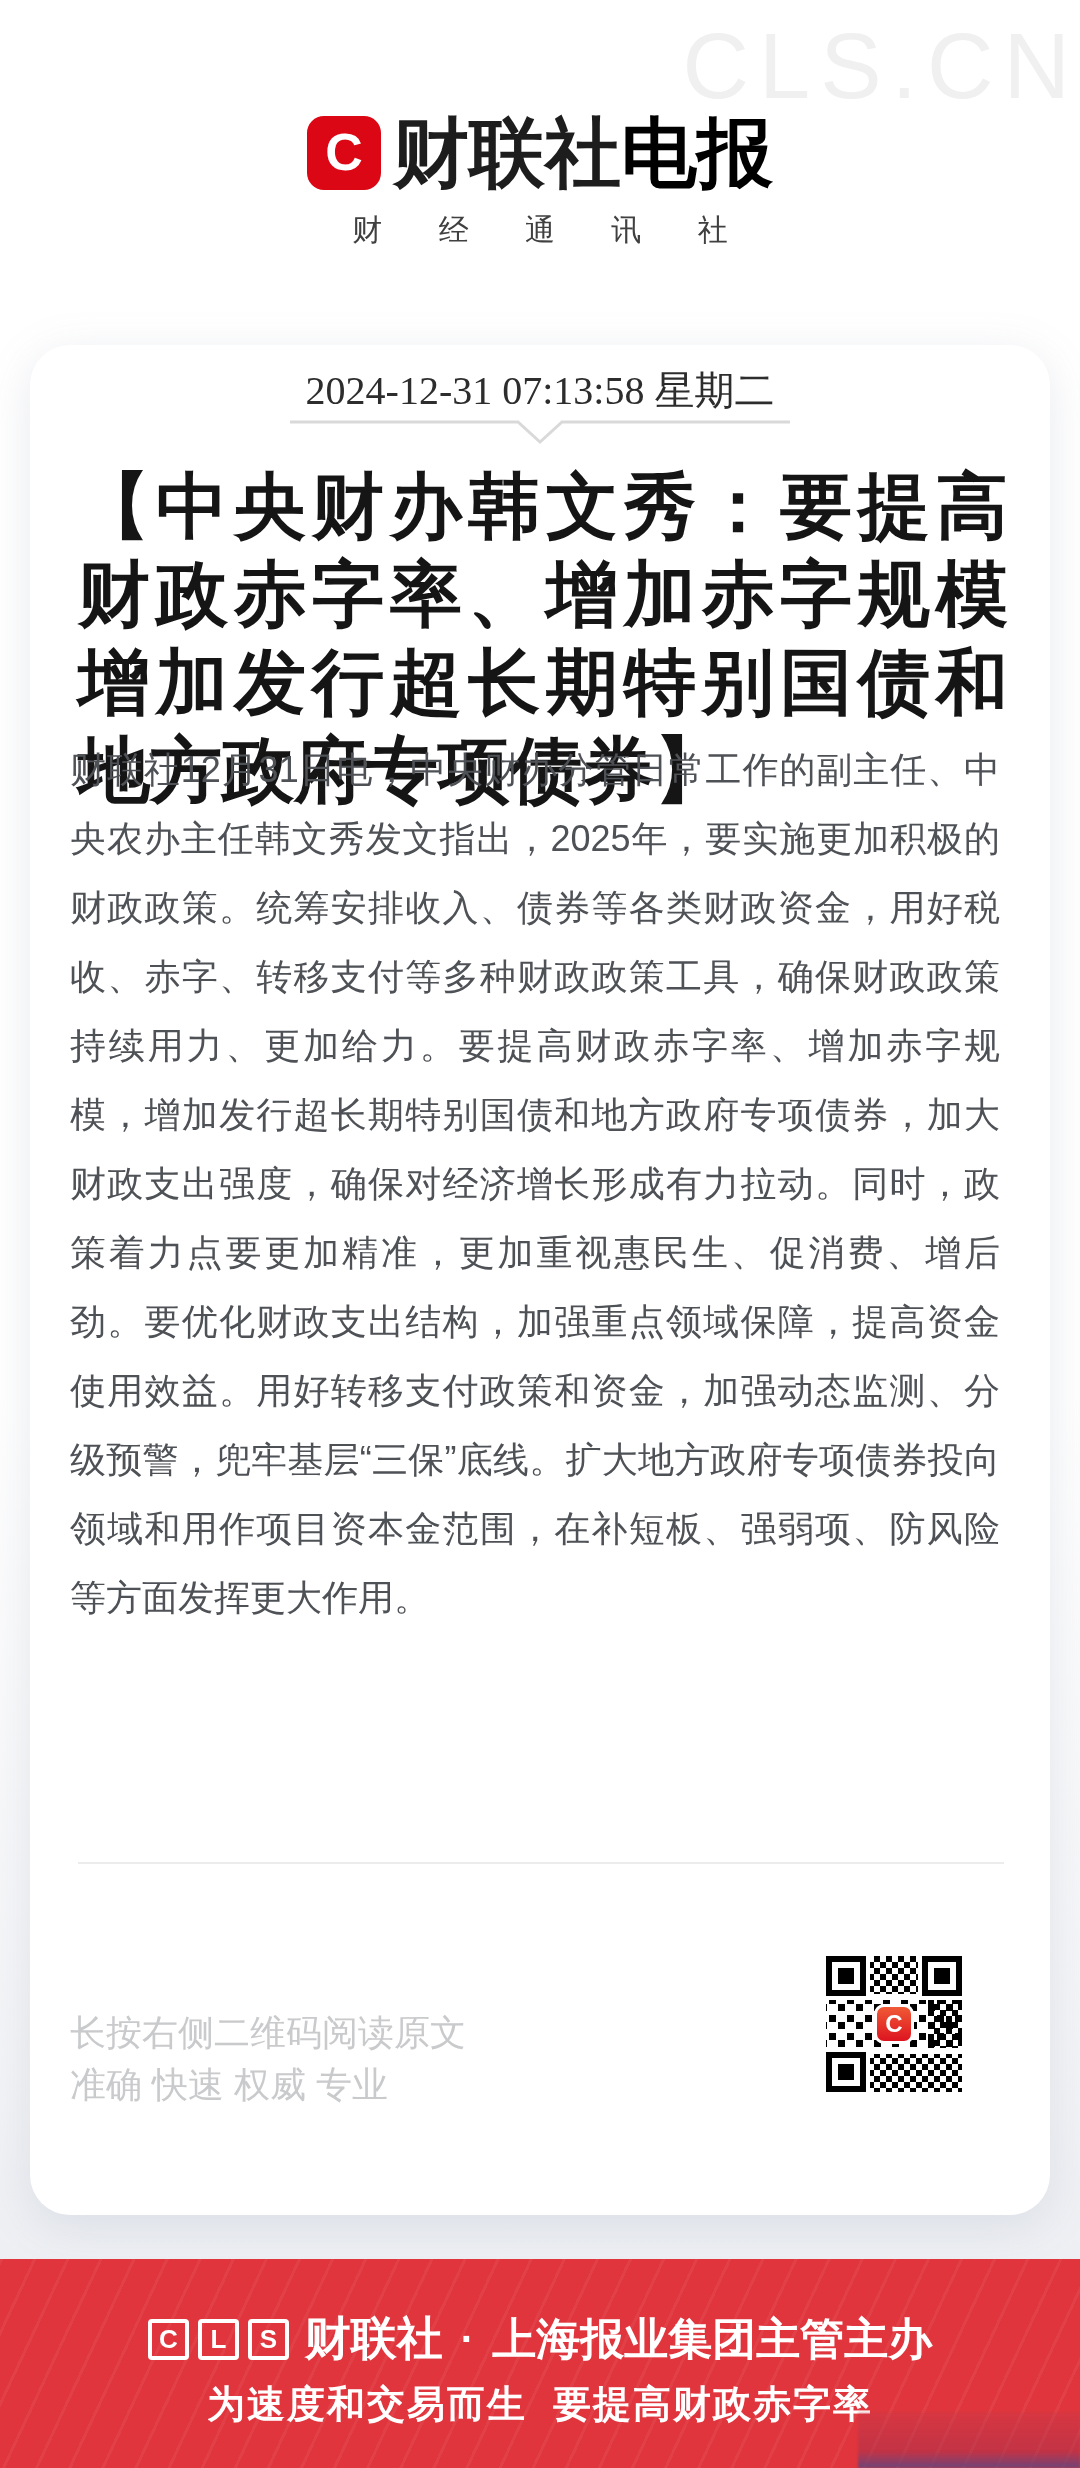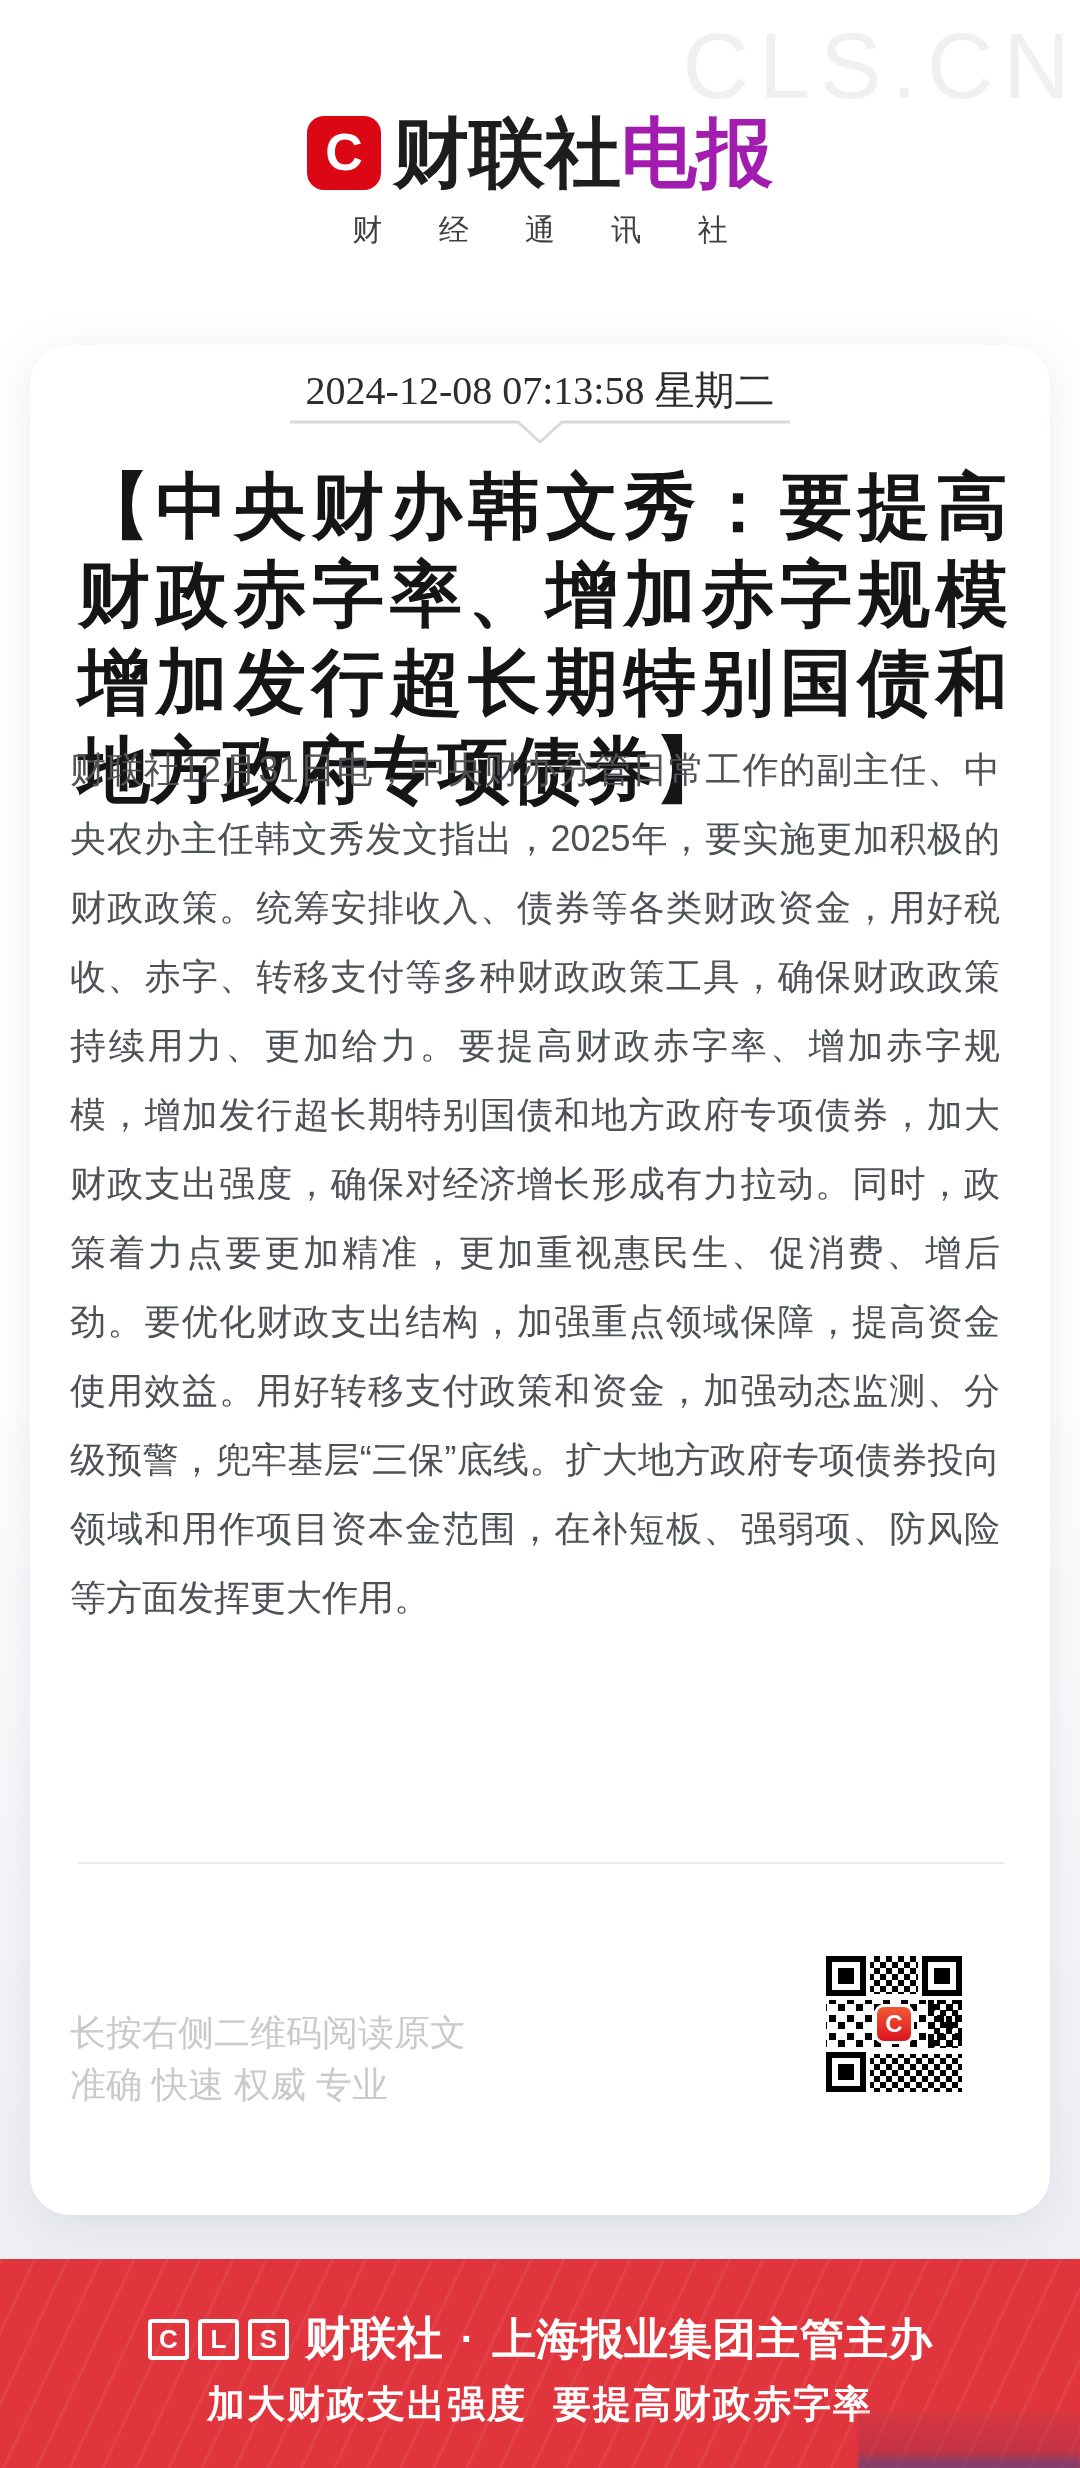--- a/index.html
+++ b/index.html
@@ -13,21 +13,21 @@
     font-family:"Liberation Sans",sans-serif;font-size:92px;font-weight:400;
     color:#f0f0f0;letter-spacing:10px;}
   .logo-row{position:absolute;top:115px;left:0;width:100%;display:flex;
     justify-content:center;align-items:center;gap:12px;}
   .logo-badge{width:74px;height:74px;background:#dc0714;border-radius:17px;
     display:flex;align-items:center;justify-content:center;}
   .logo-badge span{color:#ffffff;font-size:52px;font-weight:bold;
     font-family:"Liberation Sans",sans-serif;transform:translateY(-1px);}
   .brand{font-size:76px;font-weight:900;line-height:76px;white-space:nowrap;}
   .brand .black{color:#1d1d1d;}
-  .brand .red{color:#a21caf;}
+  .brand .red{color:#000000;}
   .header-subtitle{position:absolute;top:210px;left:0;width:100%;text-align:center;
     font-size:30px;color:#404040;letter-spacing:24px;text-indent:24px;}
 
   
   .card{position:absolute;top:345px;left:30px;width:1020px;height:1870px;
     background:#ffffff;border-radius:40px;
     box-shadow:0 10px 45px rgba(130,140,160,0.18);}
   .date{position:absolute;top:18px;left:0;width:100%;text-align:center;
     font-family:"Liberation Serif",serif;font-size:40px;color:#2d2d2d;}
   .notch-divider{position:absolute;top:74px;left:50%;transform:translateX(-50%);}
@@ -84,21 +84,21 @@
     </div>
     <div class="brand">
       <span class="black">财联社</span><span class="red">电报</span>
     </div>
   </div>
 
   <div class="header-subtitle">财 经 通 讯 社</div>
 
   <div class="card">
 
-    <div class="date">2024-12-08 07:13:58 星期二</div>
+    <div class="date">2024-12-31 07:13:58 星期二</div>
 
     <div class="notch-divider">
       <svg width="500" height="28" viewBox="0 0 500 28">
         <polyline points="0,3 228,3 250,23 272,3 500,3" fill="none" stroke="#d9d9d9" stroke-width="3"></polyline>
       </svg>
     </div>
 
     <div class="headline">【中央财办韩文秀：要提高财政赤字率、增加赤字规模 增加发行超长期特别国债和地方政府专项债券】</div>
 
     <div class="body-text">财联社12月31日电，中央财办分管日常工作的副主任、中央农办主任韩文秀发文指出，2025年，要实施更加积极的财政政策。统筹安排收入、债券等各类财政资金，用好税收、赤字、转移支付等多种财政政策工具，确保财政政策持续用力、更加给力。要提高财政赤字率、增加赤字规模，增加发行超长期特别国债和地方政府专项债券，加大财政支出强度，确保对经济增长形成有力拉动。同时，政策着力点要更加精准，更加重视惠民生、促消费、增后劲。要优化财政支出结构，加强重点领域保障，提高资金使用效益。用好转移支付政策和资金，加强动态监测、分级预警，兜牢基层“三保”底线。扩大地方政府专项债券投向领域和用作项目资本金范围，在补短板、强弱项、防风险等方面发挥更大作用。</div>
@@ -166,20 +166,20 @@
         <div class="cls-box">
             <span>S</span>
           </div>
       </div>
       <span class="footer-brand">财联社</span>
       <span class="footer-dot">·</span>
       <span class="footer-org">上海报业集团主管主办</span>
     </div>
 
     <div class="footer-row2">
-      <span>加大财政支出强度</span>
+      <span>为速度和交易而生</span>
       <span>要提高财政赤字率</span>
     </div>
 
     <div class="smudge"></div>
   </div>
 
 </div>
 
 </body></html>

